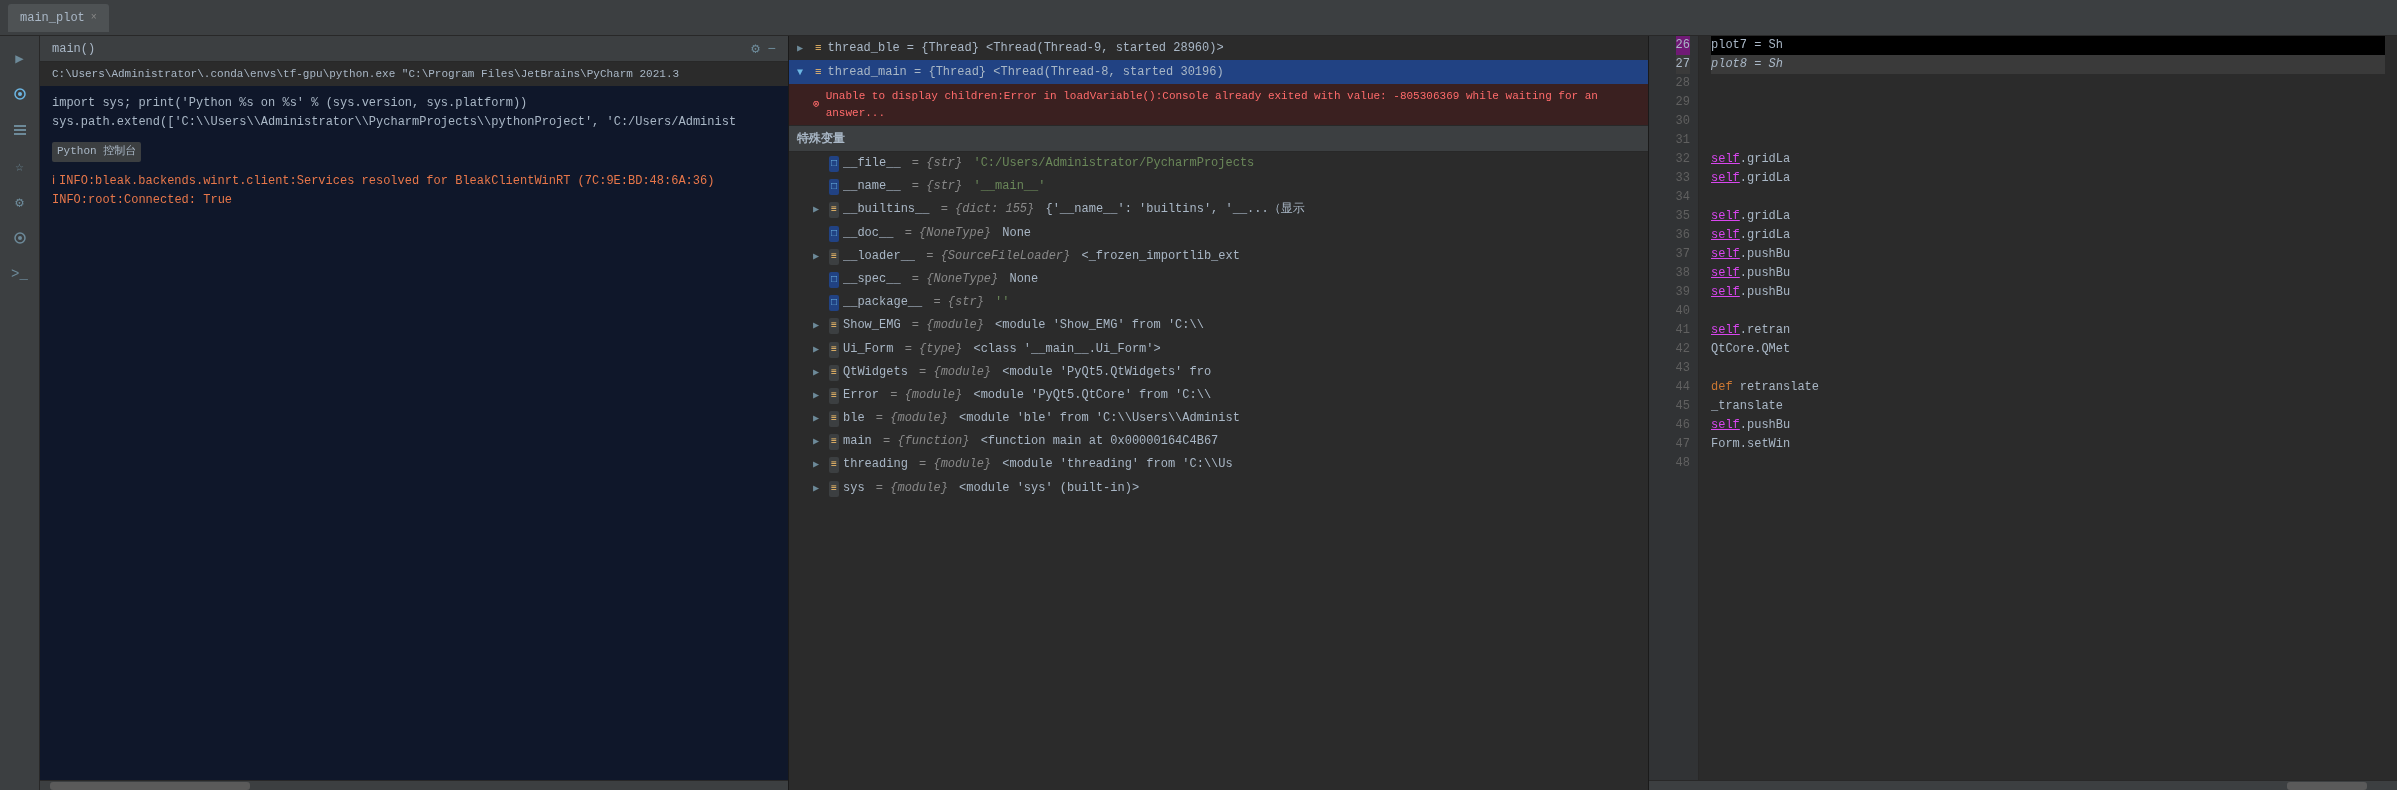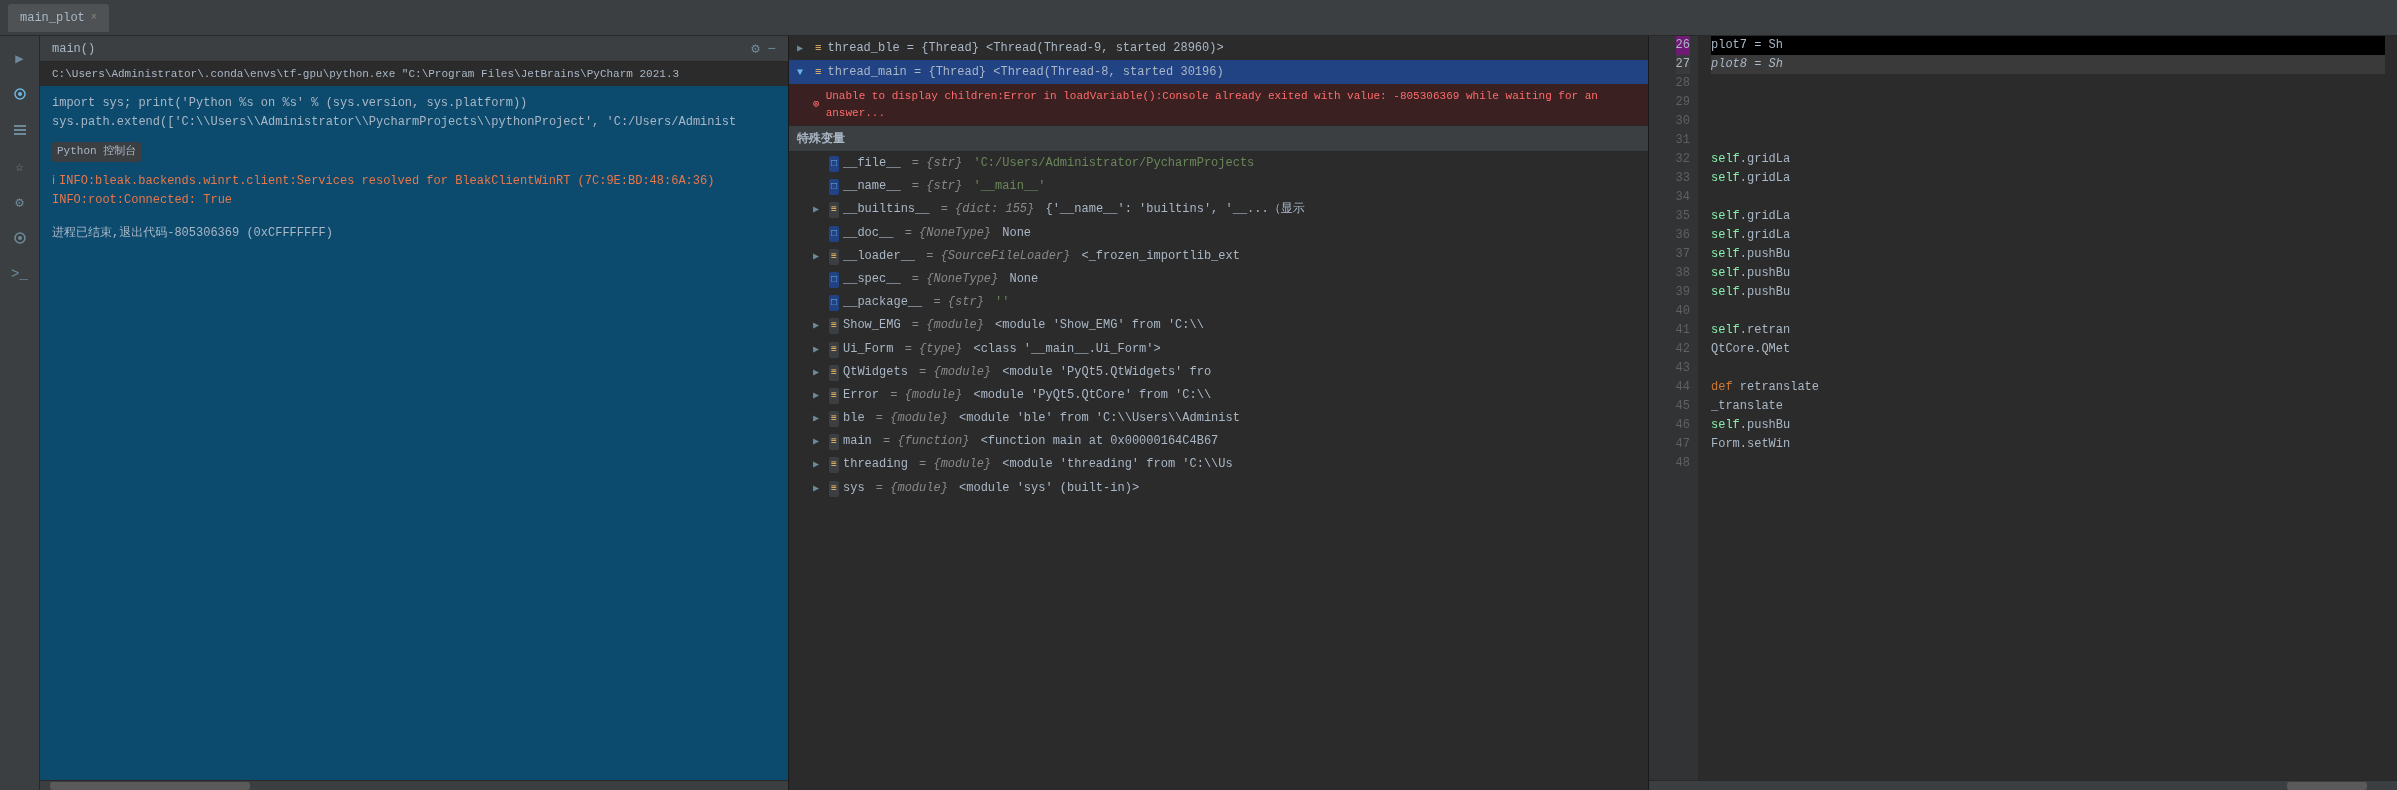--- a/index.html
+++ b/index.html
@@ -68,21 +68,21 @@
       color: #6d8a99;
       font-size: 14px;
       cursor: pointer;
       border-radius: 3px;
     }
     .sidebar-icon.active { color: #6cb6e3; }
 
     
     .console-area {
       flex: 1;
-      background: #0c4a6e;
+      background: #0f172a;
       display: flex;
       flex-direction: column;
       overflow: hidden;
       border-right: 1px solid #1a1a1a;
     }
 
     .console-header {
       background: #3c3f41;
       padding: 4px 12px;
       font-size: 12px;
@@ -247,21 +247,21 @@
 
     .code-line {
       font-size: 12px;
       line-height: 1.6;
       height: 19px;
       white-space: nowrap;
       color: #a9b7c6;
     }
 
     .kw { color: #cc7832; }
-    .self-kw { color: #86efac; }
+    .self-kw { color: #d946ef; text-decoration: underline; }
 
     .bottom-scrollbar {
       height: 10px;
       background: #3c3f41;
       border-top: 1px solid #282828;
       position: relative;
     }
     .bottom-scrollbar .thumb {
       position: absolute;
       right: 30px;
@@ -349,23 +349,20 @@
       </div>
       <div style="height:10px;"></div>
       <div class="console-line orange">
         <span style="color:#e8774a; margin-right:4px;">ℹ</span>
         <span>INFO:bleak.backends.winrt.client:Services resolved for BleakClientWinRT (7C:9E:BD:48:6A:36)</span>
       </div>
       <div class="console-line orange">
         <span style="color:#e8774a;">INFO:root:Connected: True</span>
       </div>
       <div style="height:14px;"></div>
-      <div class="console-line">
-        <span style="color:#a9b7c6;">进程已结束,退出代码-805306369 (0xCFFFFFFF)</span>
-      </div>
     </div>
 
     <div style="height:10px; background:#3c3f41; border-top:1px solid #282828; position:relative;">
       <div style="position:absolute; left:10px; width:200px; height:8px; background:#5a5a5a; border-radius:3px; top:1px;"></div>
     </div>
   </div>
 
   <div class="debugger-panel">
 
     <div class="thread-list">

